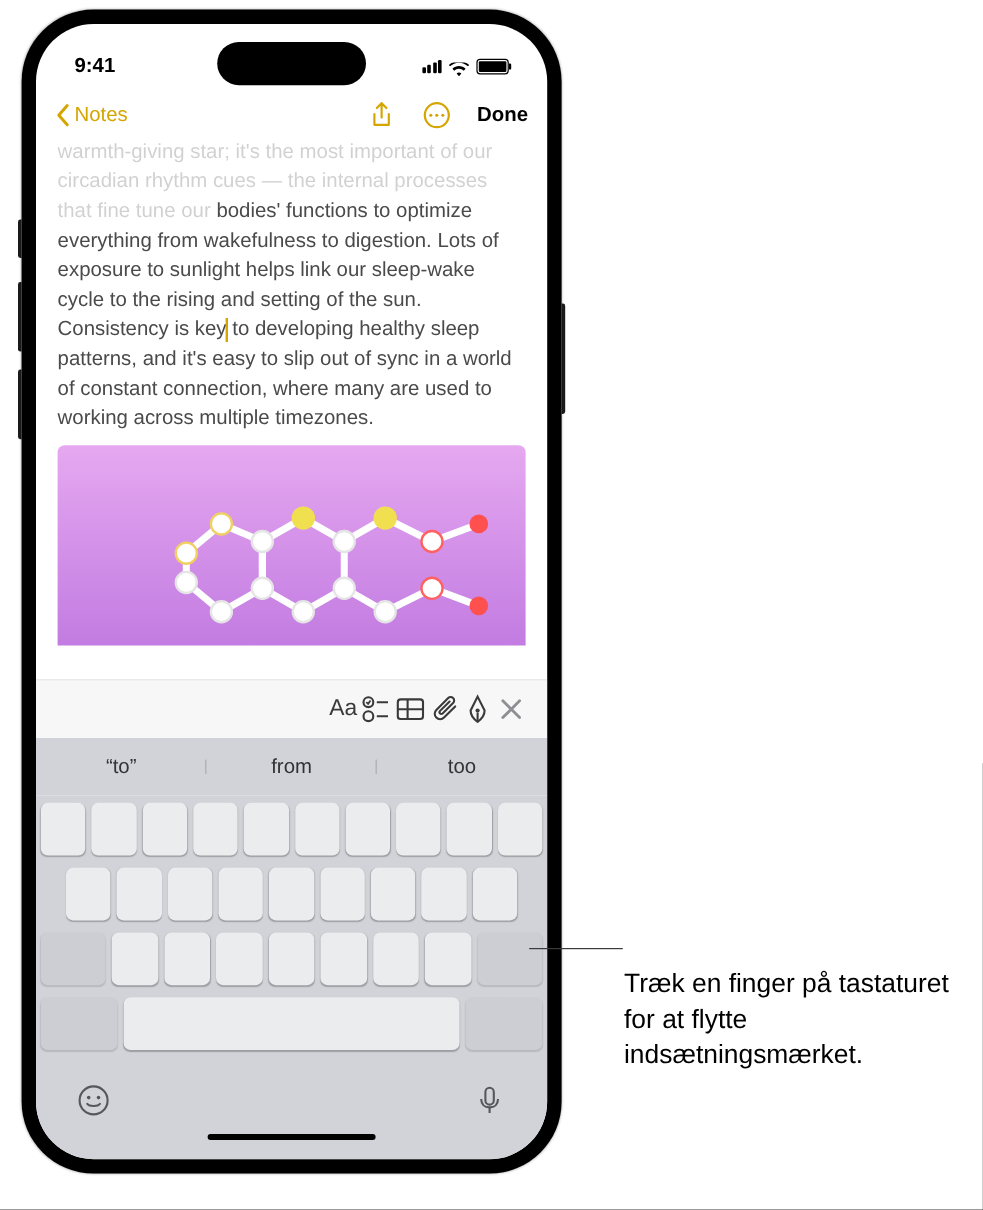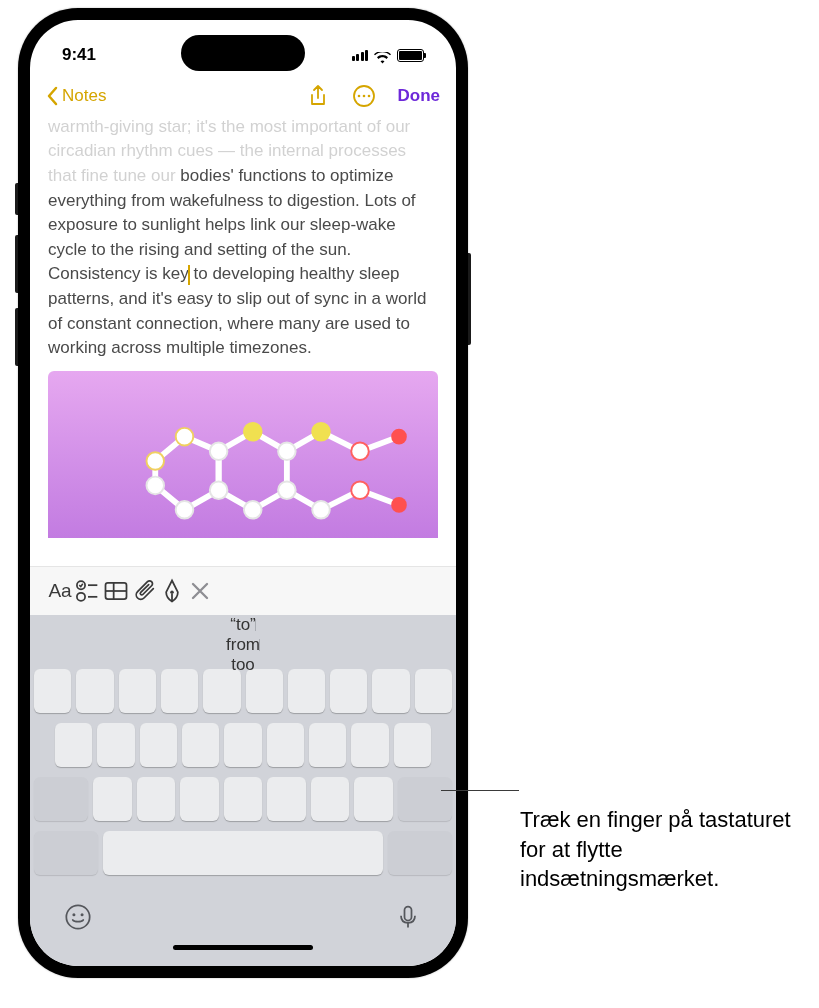--- a/index.html
+++ b/index.html
@@ -176,21 +176,21 @@
     .nav-icon {
       color: #d5a500;
       width: 24px;
       height: 24px;
       display: flex;
       align-items: center;
       justify-content: center;
     }
     
     .done-btn {
-      color: #6d28d9;
+      color: #000000;
       font-size: 17px;
       font-weight: 600;
     }
     
     .note-content {
       flex: 1;
       padding: 0 18px;
       overflow: hidden;
       position: relative;
     }
@@ -225,21 +225,21 @@
       overflow: hidden;
     }
     
     .molecule {
       position: absolute;
       inset: 0;
     }
     
     .format-bar {
       display: flex;
-      justify-content: flex-start;
+      justify-content: flex-end;
       align-items: center;
       padding: 10px 16px;
       border-top: 1px solid #e5e5e5;
       background: #f7f7f7;
       margin-top: 28px;
     }
     
     .format-icon {
       width: 28px;
       height: 28px;
@@ -251,21 +251,20 @@
     
     .close-format {
       color: #8e8e93;
     }
     
     .suggestion-bar {
       display: flex;
       background: #d1d3d9;
       height: 48px;
       align-items: center;
-      flex-direction: column;
     }
     
     .suggestion {
       flex: 1;
       text-align: center;
       font-size: 17px;
       color: #333;
       position: relative;
     }
     

